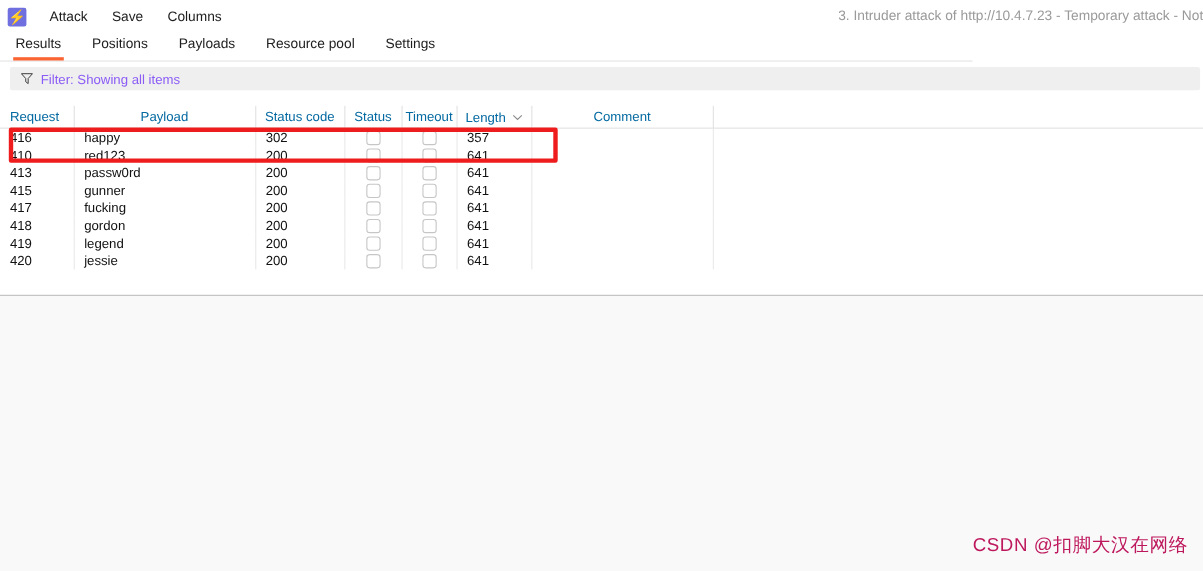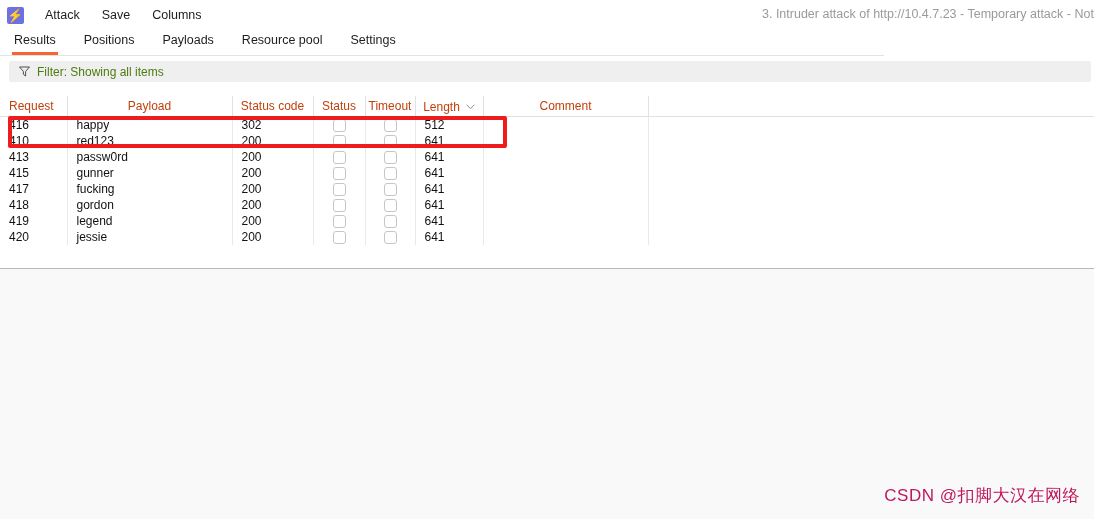--- a/index.html
+++ b/index.html
@@ -107,21 +107,21 @@
     cursor: default;
   }
   .funnel {
     margin-left: 10px;
     margin-right: 7px;
     width: 11px; height: 11px;
     display: inline-block;
   }
   .filter-label {
     font-size: 12px;
-    color: #4d7c0f;
+    color: #8b5cf6;
     white-space: nowrap;
   }
 
   
   .tablewrap {
     position: absolute;
     left: 0; top: 96px;
     width: 1094px;
     height: 172px;
     background: #ffffff;
@@ -129,21 +129,21 @@
     overflow: hidden;
   }
   table.results {
     border-collapse: collapse;
     width: 1094px;
     table-layout: fixed;
   }
   table.results th {
     font-weight: normal;
     font-size: 12px;
-    color: #c2410c;
+    color: #0369a1;
     height: 20px;
     padding: 0;
     border-right: 1px solid #e1e1e1;
     border-bottom: 1px solid #e1e1e1;
     text-align: center;
     vertical-align: middle;
     white-space: nowrap;
     background: #ffffff;
     cursor: default;
   }
@@ -272,21 +272,21 @@
         <th class="nb"></th>
       </tr>
     </thead>
     <tbody>
       <tr>
         <td class="pad">416</td>
         <td class="pad">happy</td>
         <td class="pad">302</td>
         <td class="mid"><span class="cbx"></span></td>
         <td class="mid"><span class="cbx"></span></td>
-        <td class="pad">512</td>
+        <td class="pad">357</td>
         <td class="pad"></td>
         <td class="nb"></td>
       </tr>
       <tr>
         <td class="pad">410</td>
         <td class="pad">red123</td>
         <td class="pad">200</td>
         <td class="mid"><span class="cbx"></span></td>
         <td class="mid"><span class="cbx"></span></td>
         <td class="pad">641</td>

